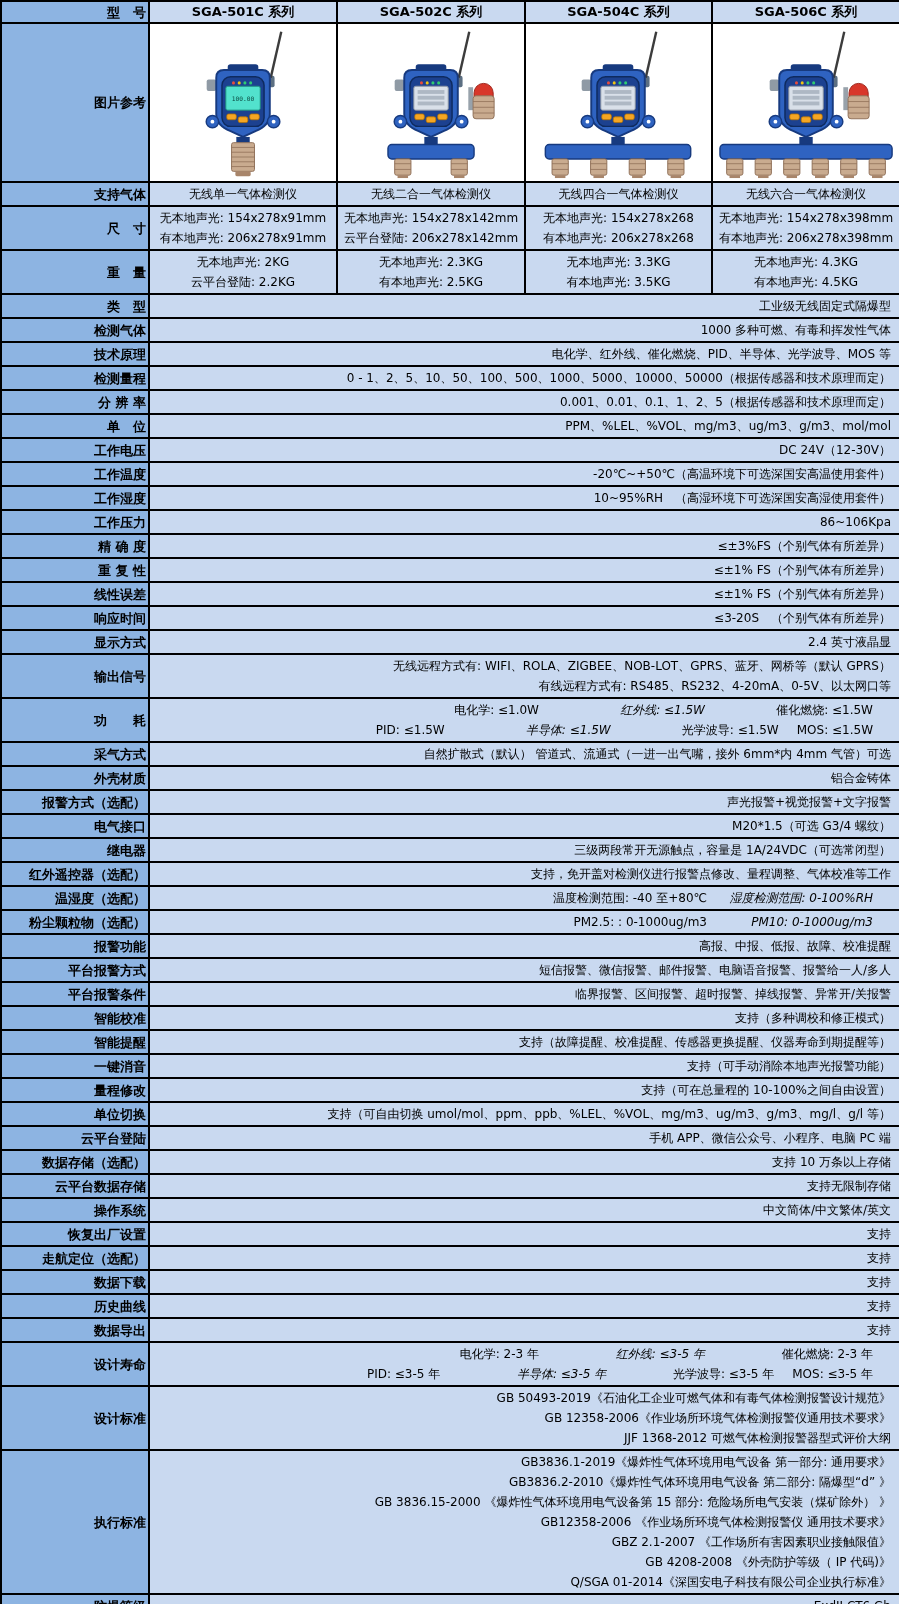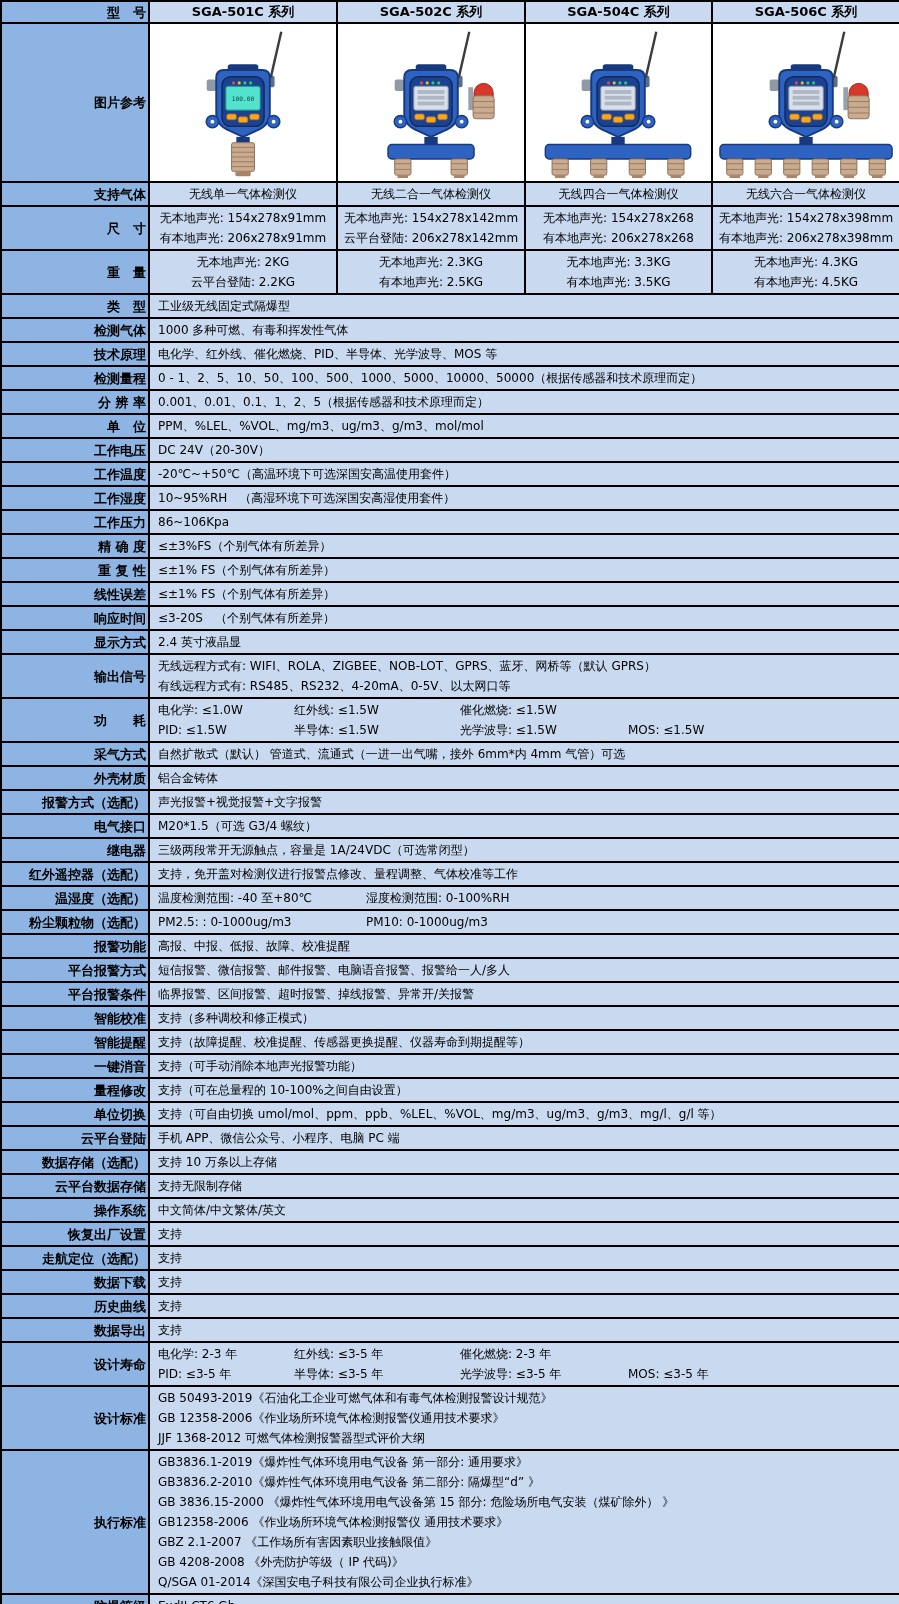--- a/index.html
+++ b/index.html
@@ -3,25 +3,25 @@
 <meta charset="utf-8">
 <style>
   html,body{margin:0;padding:0;background:#fff;}
   body{width:899px;font-family:"DejaVu Sans",sans-serif;color:#000;}
   table{border-collapse:collapse;width:899px;table-layout:fixed;}
   th,td{border:2px solid #000;padding:0;vertical-align:middle;overflow:hidden;}
   th.label-cell{background:var(--label-bg,#8db4e2);font-size:13px;font-weight:bold;text-align:right;padding:1px 2px;line-height:17px;}
   .model-cell{background:var(--content-bg,#c9d9f0);font-weight:bold;font-size:13px;text-align:center;height:20px;}
   .image-cell{background:var(--image-bg,#ffffff);text-align:center;height:157px;}
   .col-cell{background:var(--content-bg,#c9d9f0);text-align:center;font-size:12px;padding:1px 2px;}
-  .content-cell{background:var(--content-bg,#c9d9f0);text-align:left;font-size:12px;padding:1px 8px;}
+  .content-cell{background:var(--content-bg,#c9d9f0);text-align:right;font-size:12px;padding:1px 8px;}
   .line{line-height:20px;font-size:12px;white-space:nowrap;}
   .segrow .seg{display:inline-block;margin-right:18px;}
   .segrow .seg:nth-child(1){min-width:118px;}
-  .segrow .seg:nth-child(2){min-width:148px;}
+  .segrow .seg:nth-child(2){min-width:148px;font-style:italic;}
   .segrow .seg:nth-child(3){min-width:150px;}
   .segrow .seg:first-child:nth-last-child(2){min-width:190px;}
   svg{display:block;margin:0 auto;}
 </style>
 </head>
 <body>
 
 <table>
   <colgroup>
     <col style="width:148px">
@@ -318,21 +318,21 @@
       </tr>
       <tr>
         <th class="label-cell">单　位</th>
         <td class="content-cell" colspan="4">
           <div class="line">PPM、%LEL、%VOL、mg/m3、ug/m3、g/m3、mol/mol</div>
         </td>
       </tr>
       <tr>
         <th class="label-cell">工作电压</th>
         <td class="content-cell" colspan="4">
-          <div class="line">DC 24V（20-30V）</div>
+          <div class="line">DC 24V（12-30V）</div>
         </td>
       </tr>
       <tr>
         <th class="label-cell">工作温度</th>
         <td class="content-cell" colspan="4">
           <div class="line">-20℃~+50℃（高温环境下可选深国安高温使用套件）</div>
         </td>
       </tr>
       <tr>
         <th class="label-cell">工作湿度</th>

